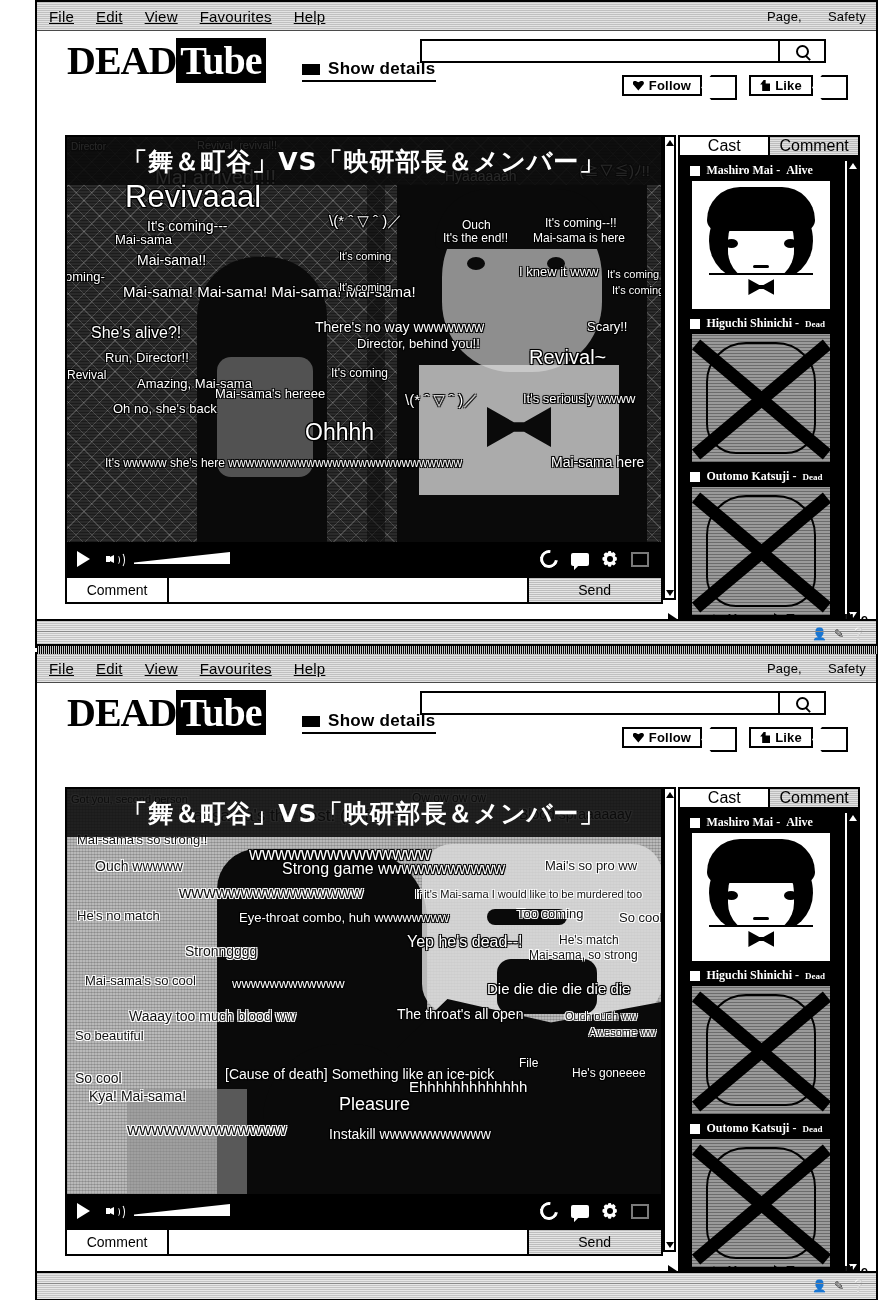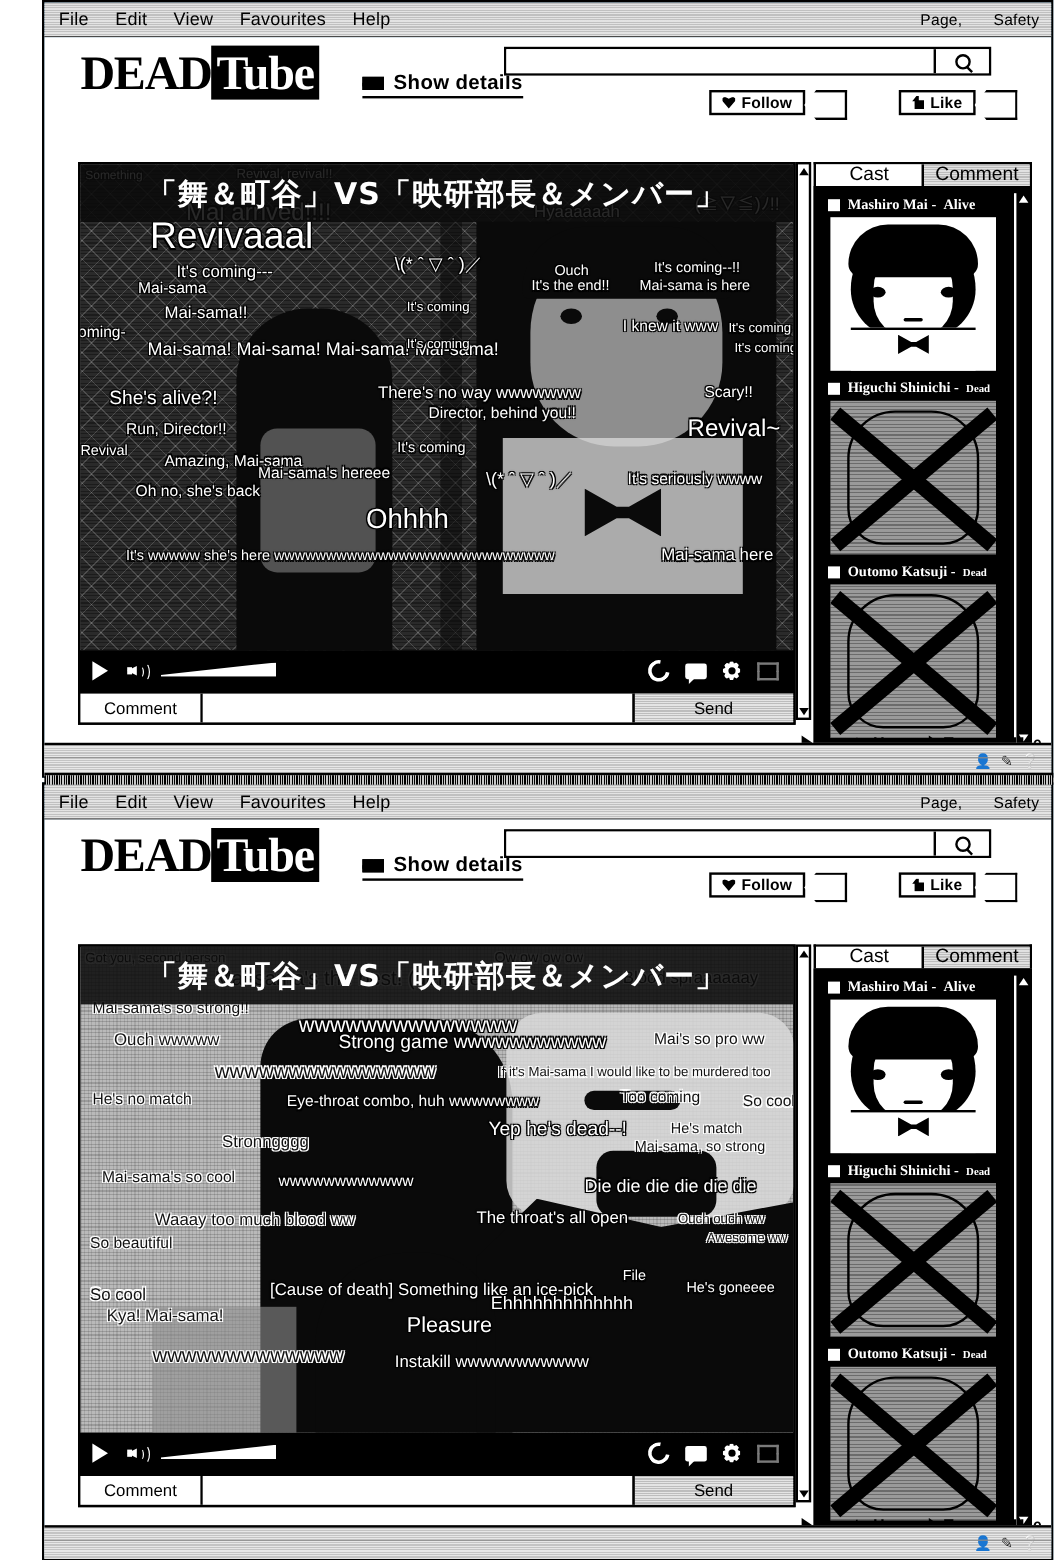--- a/index.html
+++ b/index.html
@@ -1,21 +1,21 @@
 <!DOCTYPE html>
 <html><head>
 <meta charset="utf-8">
 <style>
   html,body{margin:0;padding:0;background:#ffffff;}
   body{width:878px;height:1300px;font-family:"Liberation Sans",sans-serif;-webkit-font-smoothing:none;}
 
   .page{position:relative;width:878px;height:1300px;overflow:hidden;background:#fff;}
 
   
-  .window{position:absolute;left:35px;width:843px;background:#0c4a6e;border:2px solid #000;box-sizing:border-box;}
+  .window{position:absolute;left:35px;width:843px;background:#a16207;border:2px solid #000;box-sizing:border-box;text-decoration:underline;}
   .win1{top:0px;height:648px;}
   .win2{top:652px;height:648px;}
 
   .win-topedge{position:absolute;left:0;top:-10px;width:843px;height:10px;
       background:repeating-linear-gradient(90deg,#000 0 1px,#c9c9c9 1px 2px);}
   .win2 .win-topedge{border-top:2px solid #000;box-sizing:border-box;}
 
   
   .menubar{height:28px;background:#c0c0c0;
      background-image:repeating-linear-gradient(0deg,rgba(255,255,255,.55) 0 1px,rgba(0,0,0,0) 1px 2px);
@@ -42,21 +42,21 @@
   .showdet .txt{font-size:17px;font-weight:bold;letter-spacing:.3px;}
 
   
   .searchbox{position:absolute;right:50px;top:8px;display:flex;border:2px solid #000;background:#fff;}
   .searchbox .inp{width:348px;height:20px;border:0;outline:none;background:#fff;font-size:12px;padding:0 4px;}
   .searchbox .btn{width:44px;height:20px;border-left:2px solid #000;display:flex;align-items:center;justify-content:center;background:#fff;}
   .mag{width:9px;height:9px;border:2px solid #000;border-radius:50%;position:relative;display:inline-block;}
   .mag:after{content:"";position:absolute;right:-4px;bottom:-3px;width:6px;height:2px;background:#000;transform:rotate(45deg);}
 
   
-  .fl-wrap{position:absolute;right:28px;top:44px;display:flex;gap:43px;}
+  .fl-wrap{position:absolute;right:28px;top:44px;display:flex;gap:12px;}
   .fl{display:flex;align-items:stretch;}
   .fl-btn{border:2px solid #000;background:#fff;height:17px;display:flex;align-items:center;gap:5px;padding:0 9px;}
   .fl-btn .lbl{font-size:13px;font-weight:bold;letter-spacing:.2px;line-height:1;}
   .fl-cnt{width:34px;height:21px;border:2px solid #000;border-left:0;background:#fff;
      clip-path:polygon(10px 0,100% 0,100% 100%,10px 100%,0 50%);margin-left:-1px;}
   .ic-heart{width:11px;height:10px;background:#000;
      clip-path:polygon(50% 100%,0 35%,0 15%,18% 0,50% 18%,82% 0,100% 15%,100% 35%);}
   .ic-thumb{width:10px;height:11px;background:#000;
      clip-path:polygon(35% 0,55% 0,55% 32%,100% 32%,100% 100%,20% 100%,20% 40%,0 40%,0 100%,0 40%);}
 
@@ -257,21 +257,21 @@
             <div class="blob" style="left:400px;top:120px;width:18px;height:13px;border-radius:50%;"></div>
             <div class="blob" style="left:480px;top:120px;width:18px;height:13px;border-radius:50%;"></div>
             <div class="whiteshape" style="left:352px;top:228px;width:200px;height:130px;opacity:.78;"></div>
             <div class="blob" style="left:420px;top:270px;width:64px;height:40px;clip-path:polygon(0 0,42% 38%,58% 38%,100% 0,100% 100%,58% 62%,42% 62%,0 100%);"></div>
             <div class="blob" style="left:300px;top:48px;width:18px;height:357px;opacity:.55;"></div>
 
             <div class="titlebar">
               <span class="t">「舞＆町谷」VS「映研部長＆メンバー」</span>
             </div>
             <div class="dmlayer" id="dm1">
-                <span class="dm w" style="left: 4px; top: 5px; font-size: 10px;">Something</span>
+                <span class="dm w" style="left: 4px; top: 5px; font-size: 10px;">Director</span>
                 <span class="dm w" style="left: 130px; top: 3px; font-size: 11px;">Revival, revival!!</span>
                 <span class="dm w" style="left: 88px; top: 30px; font-size: 20px;">Mai arrived!!!!</span>
                 <span class="dm w" style="left: 378px; top: 32px; font-size: 14px;">Hyaaaaaah</span>
                 <span class="dm w" style="left: 512px; top: 26px; font-size: 15px;">(≧▽≦)ﾉ!!</span>
                 <span class="dm w" style="left: 58px; top: 44px; font-size: 31px;">Revivaaal</span>
                 <span class="dm w" style="left: 80px; top: 82px; font-size: 14px;">It's coming---</span>
                 <span class="dm w" style="left: 262px; top: 76px; font-size: 15px;">\(* ˆ ▽ ˆ )／</span>
                 <span class="dm w" style="left: 395px; top: 82px; font-size: 12px;">Ouch</span>
                 <span class="dm w" style="left: 478px; top: 80px; font-size: 12px;">It's coming--!!</span>
                 <span class="dm w" style="left: 48px; top: 96px; font-size: 13px;">Mai-sama</span>
@@ -284,21 +284,21 @@
                 <span class="dm w" style="left: 56px; top: 147px; font-size: 15px;">Mai-sama! Mai-sama! Mai-sama! Mai-sama!</span>
                 <span class="dm w" style="left: 272px; top: 145px; font-size: 11px;">It's coming</span>
                 <span class="dm w" style="left: 545px; top: 148px; font-size: 11px;">It's coming</span>
                 <span class="dm w" style="left: 452px; top: 128px; font-size: 13px;">I knew it www</span>
                 <span class="dm w" style="left: 24px; top: 188px; font-size: 16px;">She's alive?!</span>
                 <span class="dm w" style="left: 248px; top: 183px; font-size: 14px;">There's no way wwwwwww</span>
                 <span class="dm w" style="left: 520px; top: 183px; font-size: 13px;">Scary!!</span>
                 <span class="dm w" style="left: 290px; top: 200px; font-size: 13px;">Director, behind you!!</span>
                 <span class="dm w" style="left: 38px; top: 214px; font-size: 13px;">Run, Director!!</span>
                 <span class="dm w" style="left: 0px; top: 232px; font-size: 12px;">Revival</span>
-                <span class="dm w" style="left: 462px; top: 210px; font-size: 20px; margin-left: 44px;">Revival~</span>
+                <span class="dm w" style="left: 462px; top: 210px; font-size: 20px;">Revival~</span>
                 <span class="dm w" style="left: 70px; top: 240px; font-size: 13px;">Amazing, Mai-sama</span>
                 <span class="dm w" style="left: 264px; top: 230px; font-size: 12px;">It's coming</span>
                 <span class="dm w" style="left: 148px; top: 250px; font-size: 13px;">Mai-sama's hereee</span>
                 <span class="dm w" style="left: 46px; top: 265px; font-size: 13px;">Oh no, she's back</span>
                 <span class="dm w" style="left: 338px; top: 255px; font-size: 15px;">\(* ˆ ▽ ˆ )／</span>
                 <span class="dm w" style="left: 456px; top: 255px; font-size: 13px;">It's seriously wwww</span>
                 <span class="dm w" style="left: 238px; top: 284px; font-size: 23px;">Ohhhh</span>
                 <span class="dm w" style="left: 38px; top: 320px; font-size: 12px;">It's wwwww she's here wwwwwwwwwwwwwwwwwwwwwwwwwww</span>
                 <span class="dm w" style="left: 484px; top: 318px; font-size: 14px;">Mai-sama here</span>
               </div>

